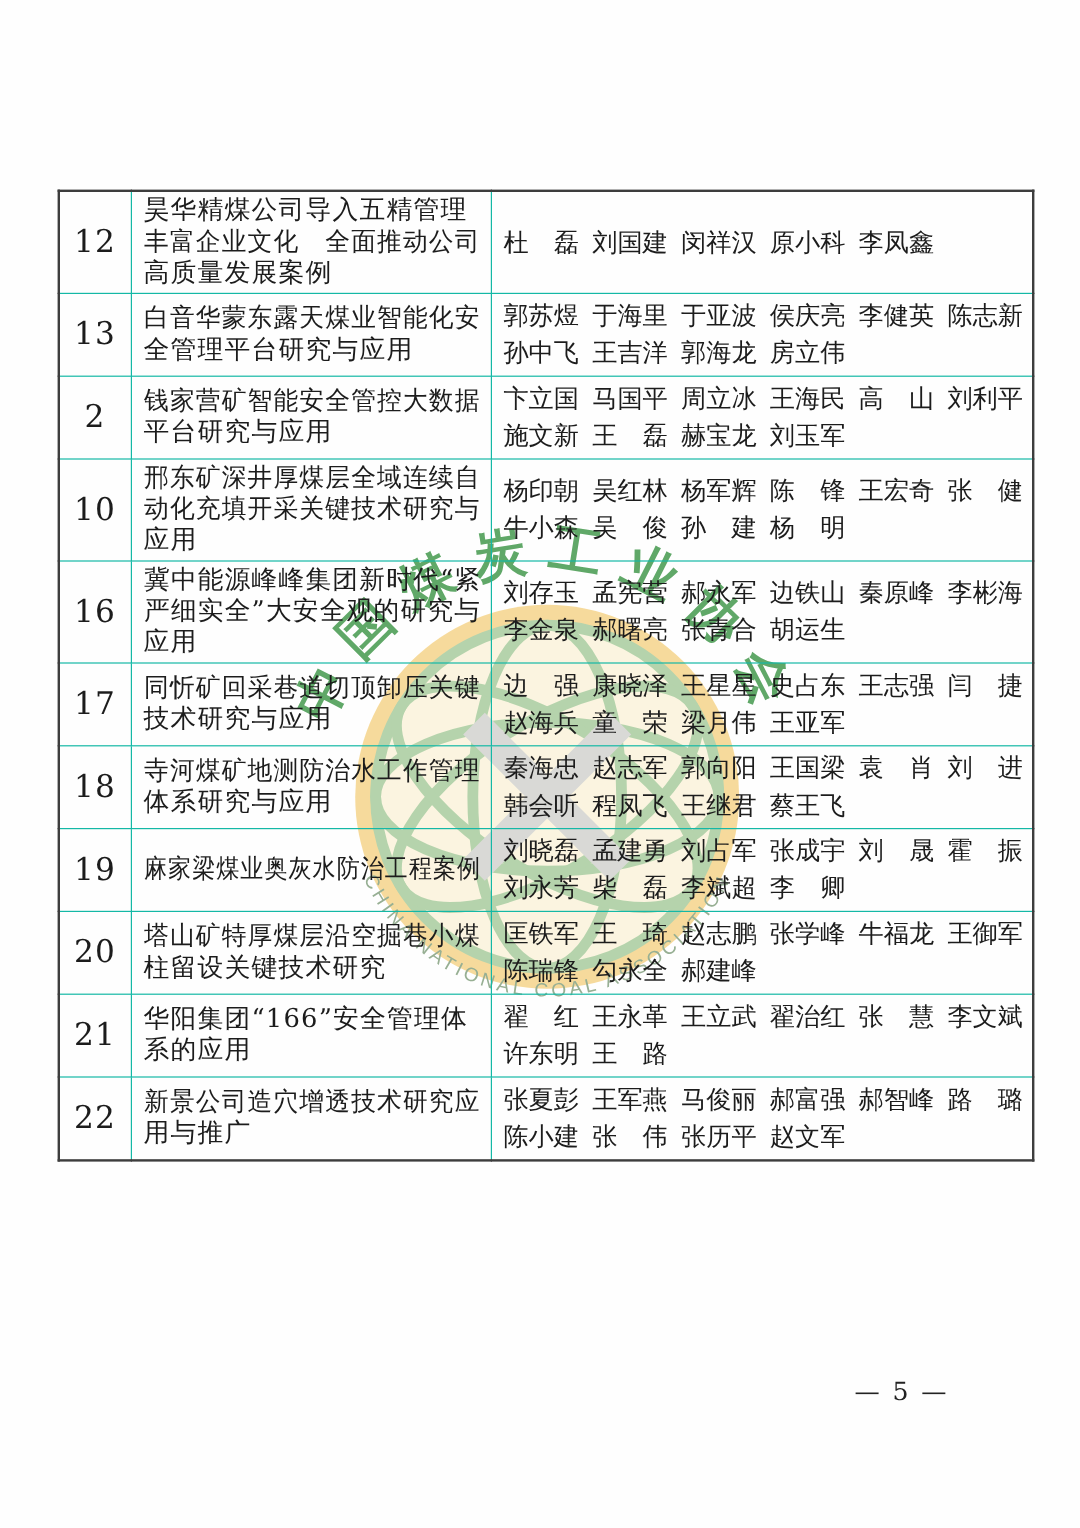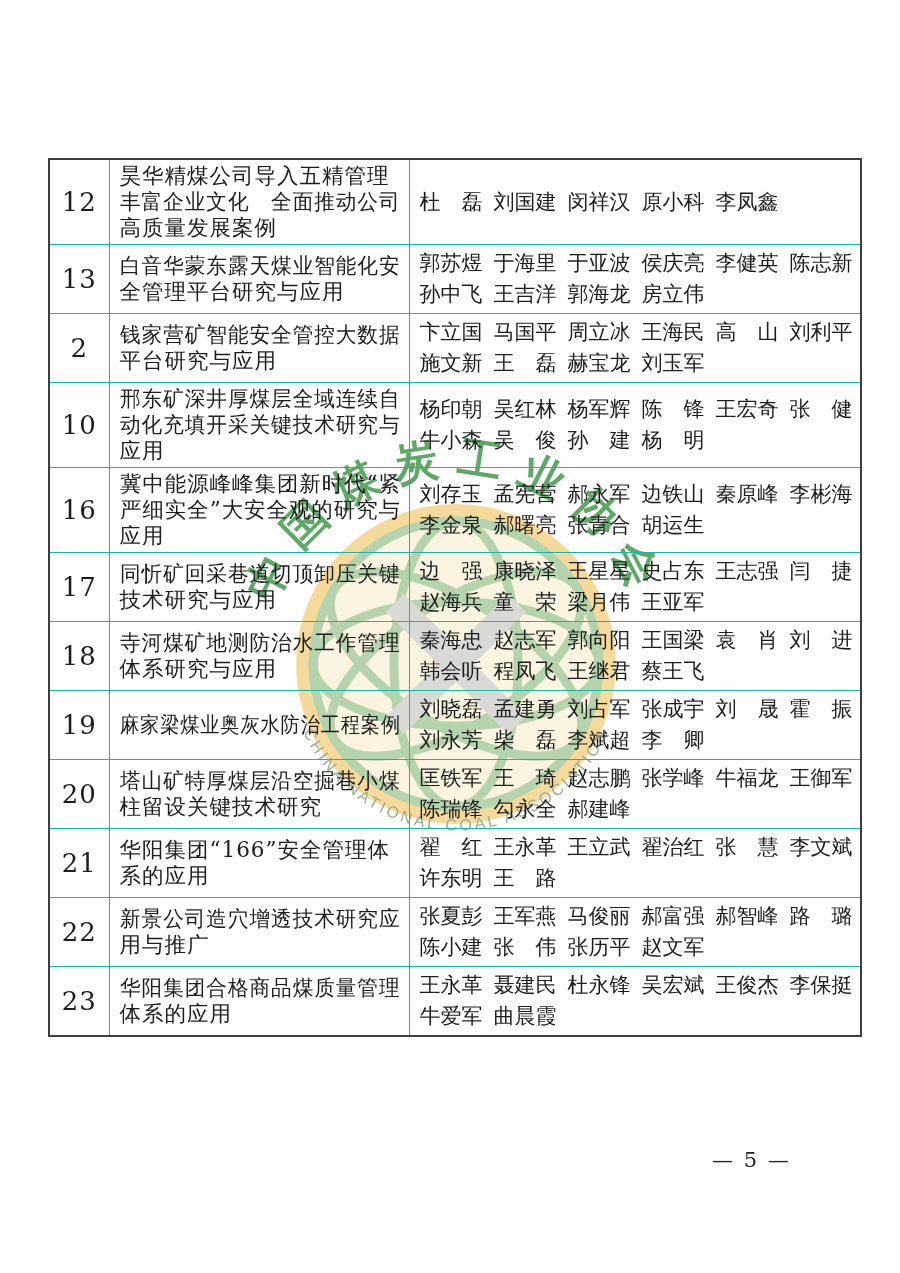--- a/index.html
+++ b/index.html
@@ -310,38 +310,17 @@
               <span class="name">路　璐</span>
             </div>
             <div class="name-line">
               <span class="name">陈小建</span>
               <span class="name">张　伟</span>
               <span class="name">张历平</span>
               <span class="name">赵文军</span>
             </div>
           </td>
     </tr>
-        <tr>
-      <td class="c-num">23</td>
-      <td class="c-title">
-            <div class="title-line" style="transform: scaleX(0.959044);">华阳集团合格商品煤质量管理</div>
-            <div class="title-line">体系的应用</div>
-          </td>
-      <td class="c-names">
-            <div class="name-line">
-              <span class="name">王永革</span>
-              <span class="name">聂建民</span>
-              <span class="name">杜永锋</span>
-              <span class="name">吴宏斌</span>
-              <span class="name">王俊杰</span>
-              <span class="name">李保挺</span>
-            </div>
-            <div class="name-line">
-              <span class="name">牛爱军</span>
-              <span class="name">曲晨霞</span>
-            </div>
-          </td>
-    </tr>
       </tbody>
   </table>
 
   <div class="footer">— 5 —</div>
 </div>
 
 </body></html>

